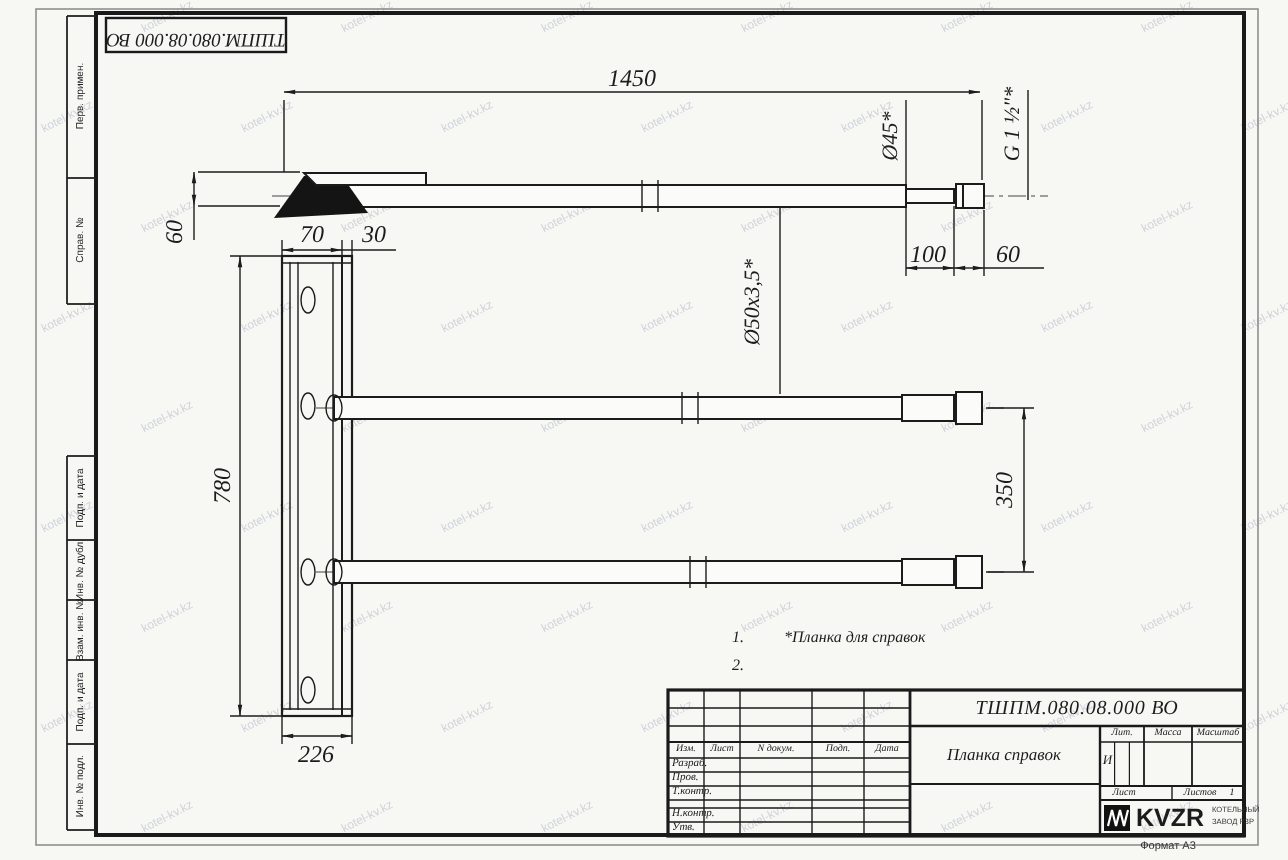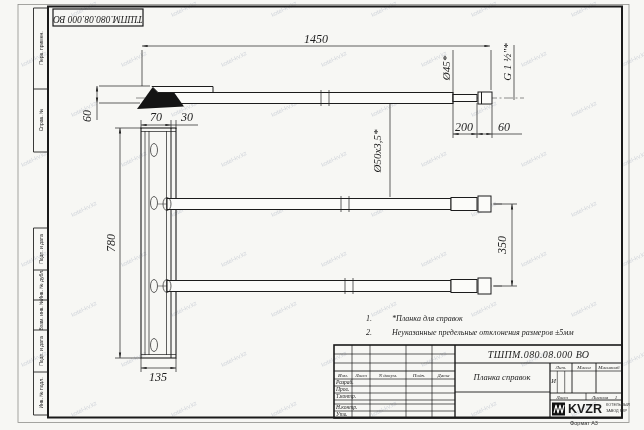--- a/index.html
+++ b/index.html
@@ -251,33 +251,32 @@
   <span class="t rot lbl stamp" style="left:41px;top:249px;">Подп. и дата</span>
   <span class="t rot lbl stamp" style="left:41px;top:285px;">Инв. № дубл.</span>
   <span class="t rot lbl stamp" style="left:41px;top:315px;">Взам. инв. №</span>
   <span class="t rot lbl stamp" style="left:41px;top:351px;">Подп. и дата</span>
   <span class="t rot lbl stamp" style="left:41px;top:393px;">Инв. № подл.</span>
 
   <span class="t ctr dim" style="left:316px;top:39px;">1450</span>
   <span class="t rot dim" style="left:87px;top:116px;">60</span>
   <span class="t ctr dim" style="left:156px;top:117px;">70</span>
   <span class="t ctr dim" style="left:187px;top:117px;">30</span>
-  <span class="t ctr dim" style="left:464px;top:127px;">200</span>
+  <span class="t ctr dim" style="left:464px;top:127px;">100</span>
   <span class="t ctr dim" style="left:504px;top:127px;">60</span>
   <span class="t rot dimS" style="left:446px;top:68px;">Ø45*</span>
   <span class="t rot dimS" style="left:507px;top:62px;">G 1 ½"*</span>
   <span class="t rot dimS" style="left:377px;top:151px;">Ø50х3,5*</span>
   <span class="t rot dim" style="left:111px;top:243px;">780</span>
-  <span class="t ctr dim" style="left:158px;top:377px;">135</span>
+  <span class="t ctr dim" style="left:158px;top:377px;">226</span>
   <span class="t rot dim" style="left:502px;top:245px;">350</span>
 
   <span class="t note" style="left:366px;top:315px;">1.</span>
   <span class="t note" style="left:392px;top:315px;">*Планка для справок</span>
   <span class="t note" style="left:366px;top:329px;">2.</span>
-  <span class="t note" style="left:392px;top:329px;">Неуказанные предельные отклонения размеров ±5мм</span>
 
   <span class="t ctr" style="left:538.5px;top:354.5px;font-size:10px;letter-spacing:.4px;">ТШПМ.080.08.000 ВО</span>
   <span class="t ctr" style="left:502px;top:377px;font-size:8.5px;">Планка справок</span>
 
   <span class="t ctr tb5" style="left:343px;top:375px;">Изм.</span>
   <span class="t ctr tb5" style="left:361px;top:375px;">Лист</span>
   <span class="t ctr tb5" style="left:388px;top:375px;">N докум.</span>
   <span class="t ctr tb5" style="left:419px;top:375px;">Подп.</span>
   <span class="t ctr tb5" style="left:443.5px;top:375px;">Дата</span>
 

